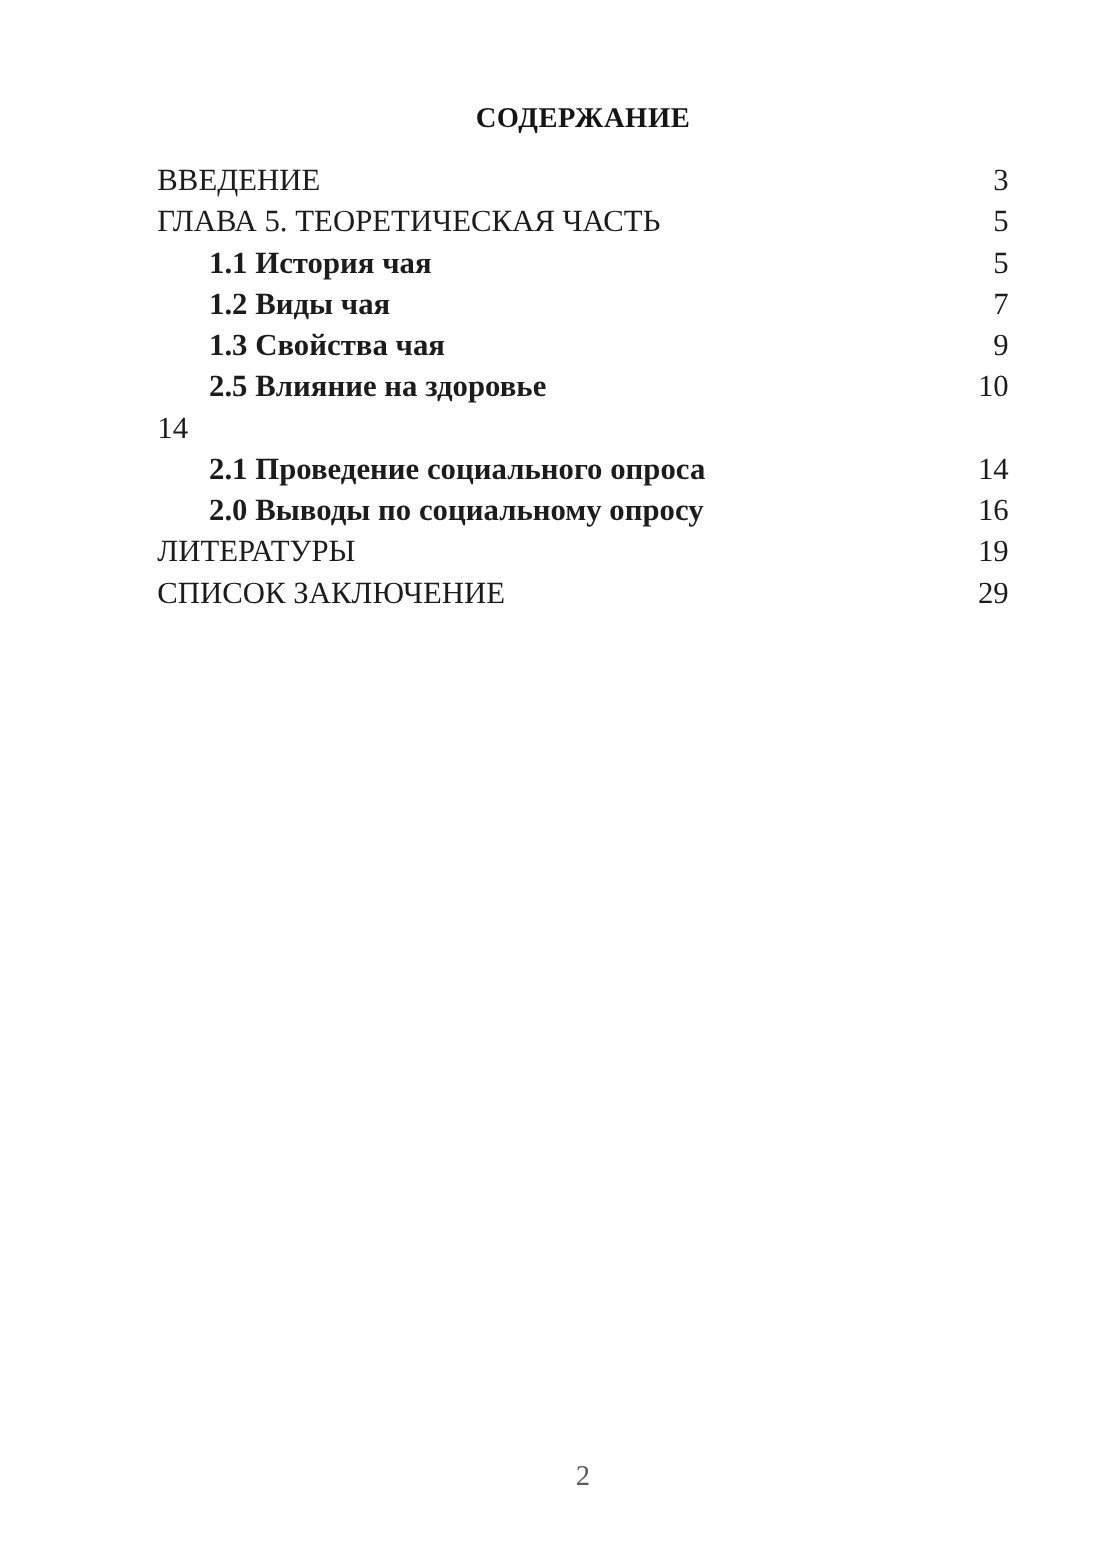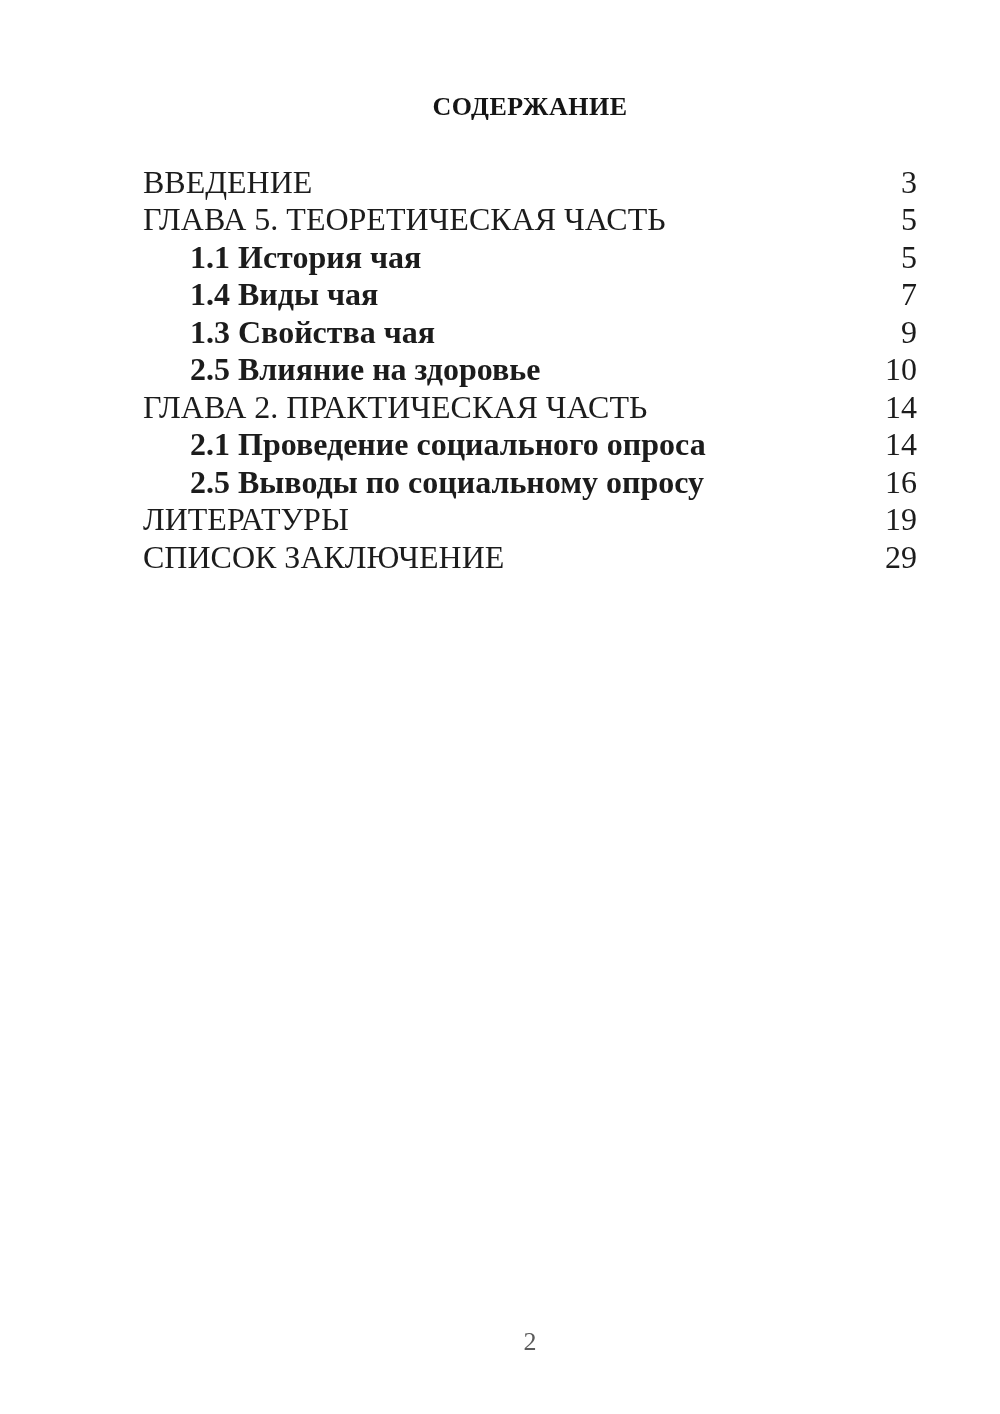--- a/index.html
+++ b/index.html
@@ -22,27 +22,27 @@
     top: 88px;
     width: 774px;
   }
   .doc-title {
     font-size: 26px;
     font-weight: bold;
     line-height: 37.5px;
     text-align: center;
     color: #151515;
     letter-spacing: 0.5px;
-    margin-bottom: 38px;
+    margin-bottom: 20px;
   }
   .toc-row {
     display: flex;
     justify-content: space-between;
     align-items: baseline;
-    font-size: 32px;
+    font-size: 28px;
     line-height: 37.5px;
     color: #1c1c1c;
   }
   .toc-row.indent .toc-label {
     padding-left: 47px;
     font-weight: bold;
   }
   .toc-label {
     white-space: nowrap;
   }
@@ -78,46 +78,45 @@
     <span class="toc-label">ГЛАВА 5. ТЕОРЕТИЧЕСКАЯ ЧАСТЬ</span>
     <span class="toc-page">5</span>
   </div>
 
   <div class="toc-row indent">
     <span class="toc-label">1.1 История чая</span>
     <span class="toc-page">5</span>
   </div>
 
   <div class="toc-row indent">
-    <span class="toc-label">1.4 Виды чая</span>
+    <span class="toc-label">1.2 Виды чая</span>
     <span class="toc-page">7</span>
   </div>
 
   <div class="toc-row indent">
     <span class="toc-label">1.3 Свойства чая</span>
     <span class="toc-page">9</span>
   </div>
 
   <div class="toc-row indent">
     <span class="toc-label">2.5 Влияние на здоровье</span>
     <span class="toc-page">10</span>
   </div>
 
   <div class="toc-row">
-    <span class="toc-label">ГЛАВА 2. ПРАКТИЧЕСКАЯ ЧАСТЬ</span>
     <span class="toc-page">14</span>
   </div>
 
   <div class="toc-row indent">
     <span class="toc-label">2.1 Проведение социального опроса</span>
     <span class="toc-page">14</span>
   </div>
 
   <div class="toc-row indent">
-    <span class="toc-label">2.5 Выводы по социальному опросу</span>
+    <span class="toc-label">2.0 Выводы по социальному опросу</span>
     <span class="toc-page">16</span>
   </div>
 
   <div class="toc-row">
     <span class="toc-label">ЛИТЕРАТУРЫ</span>
     <span class="toc-page">19</span>
   </div>
 
   <div class="toc-row">
     <span class="toc-label">СПИСОК ЗАКЛЮЧЕНИЕ</span>

